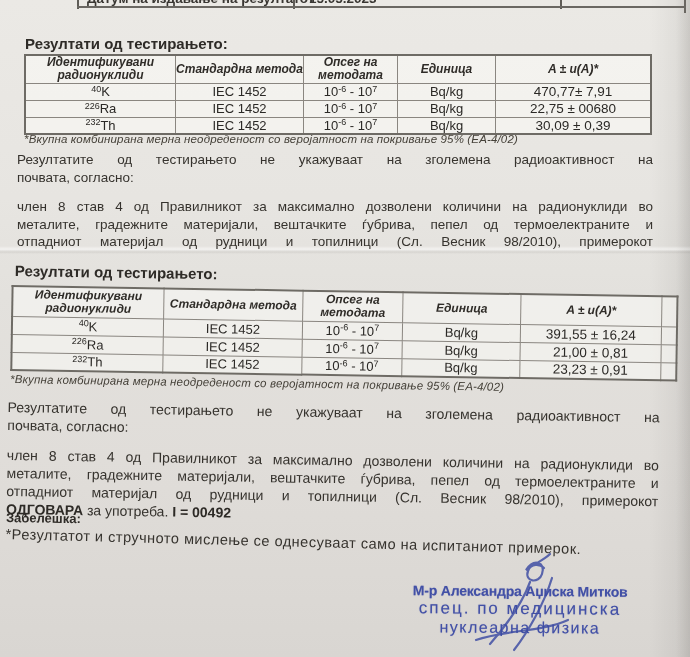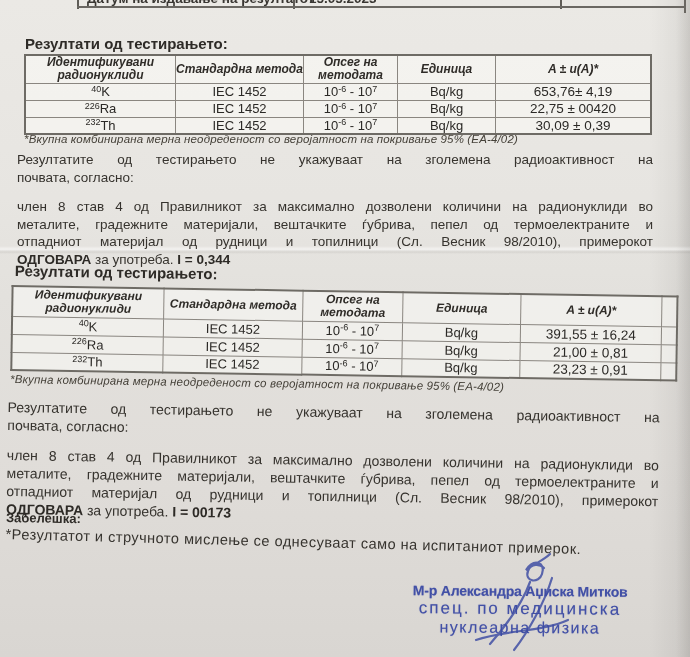--- a/index.html
+++ b/index.html
@@ -84,28 +84,28 @@
     <th class="hd c2">Стандардна метода</th>
     <th class="hd c3">Опсег на методата</th>
     <th class="hd c4">Единица</th>
     <th class="hd c5">A ± u(A)*</th>
   </tr>
   <tr class="drow">
     <td class="cell"><sup>40</sup><span>K</span></td>
     <td class="cell">IEC 1452</td>
     <td class="cell"><span>10</span><sup>-6</sup><span> - 10</span><sup>7</sup></td>
     <td class="cell">Bq/kg</td>
-    <td class="valcell">653,76± 4,19</td>
+    <td class="valcell">470,77± 7,91</td>
   </tr>
   <tr class="drow">
     <td class="cell"><sup>226</sup><span>Ra</span></td>
     <td class="cell">IEC 1452</td>
     <td class="cell"><span>10</span><sup>-6</sup><span> - 10</span><sup>7</sup></td>
     <td class="cell">Bq/kg</td>
-    <td class="valcell">22,75 ± 00420</td>
+    <td class="valcell">22,75 ± 00680</td>
   </tr>
   <tr class="drow">
     <td class="cell"><sup>232</sup><span>Th</span></td>
     <td class="cell">IEC 1452</td>
     <td class="cell"><span>10</span><sup>-6</sup><span> - 10</span><sup>7</sup></td>
     <td class="cell">Bq/kg</td>
     <td class="valcell">30,09 ± 0,39</td>
   </tr>
 </tbody>
   </table>
@@ -114,21 +114,20 @@
 
 <div class="abs para s1p" style="left:17px;top:151px;">
   <div class="line">Резултатите од тестирањето не укажуваат на зголемена радиоактивност на</div>
   <div class="line last">почвата, согласно:</div>
 </div>
 
 <div class="abs para s1p" style="left:17px;top:198px;">
   <div class="line">член 8 став 4 од Правилникот за максимално дозволени количини на радионуклиди во</div>
   <div class="line">металите, градежните материјали, вештачките ѓубрива, пепел од термоелектраните и</div>
   <div class="line">отпадниот материјал од рудници и топилници (Сл. Весник 98/2010), примерокот</div>
-  <div class="line last"><b>ОДГОВАРА</b><span> за употреба. </span><b>I = 0,344</b></div>
 </div>
 
 <div class="abs lower-block">
   <div class="abs heading" style="left:7px;top:2px;">Резултати од тестирањето:</div>
 
   <table class="res t2 abs" style="left:4px;top:25px;">
     <tbody>
         <tr class="hrow">
       <th class="hd c1">Идентификувани радионуклиди</th>
       <th class="hd c2">Стандардна метода</th>
@@ -168,21 +167,21 @@
 
   <div class="abs para s2p" style="left:2px;top:138px;">
     <div class="line">Резултатите од тестирањето не укажуваат на зголемена радиоактивност на</div>
     <div class="line last">почвата, согласно:</div>
   </div>
 
   <div class="abs para s2p" style="left:2px;top:186px;">
     <div class="line">член 8 став 4 од Правилникот за максимално дозволени количини на радионуклиди во</div>
     <div class="line">металите, градежните материјали, вештачките ѓубрива, пепел од термоелектраните и</div>
     <div class="line">отпадниот материјал од рудници и топилници (Сл. Весник 98/2010), примерокот</div>
-    <div class="line last"><b>ОДГОВАРА</b><span> за употреба. </span><b>I = 00173</b></div>
+    <div class="line last"><b>ОДГОВАРА</b><span> за употреба. </span><b>I = 00492</b></div>
   </div>
 
   <div class="abs note-head" style="left:2px;top:250px;">Забелешка:</div>
   <div class="abs note-text" style="left:2px;top:266px;">*Резултатот и стручното мислење се однесуваат само на испитаниот примерок.</div>
 </div>
 
 <div class="abs stamp" style="color:#4250a6;">
   <div class="l1">М-р Александра Аџиска Митков</div>
   <div class="l2">спец. по медицинска</div>
   <div class="l3">нуклеарна физика</div>

